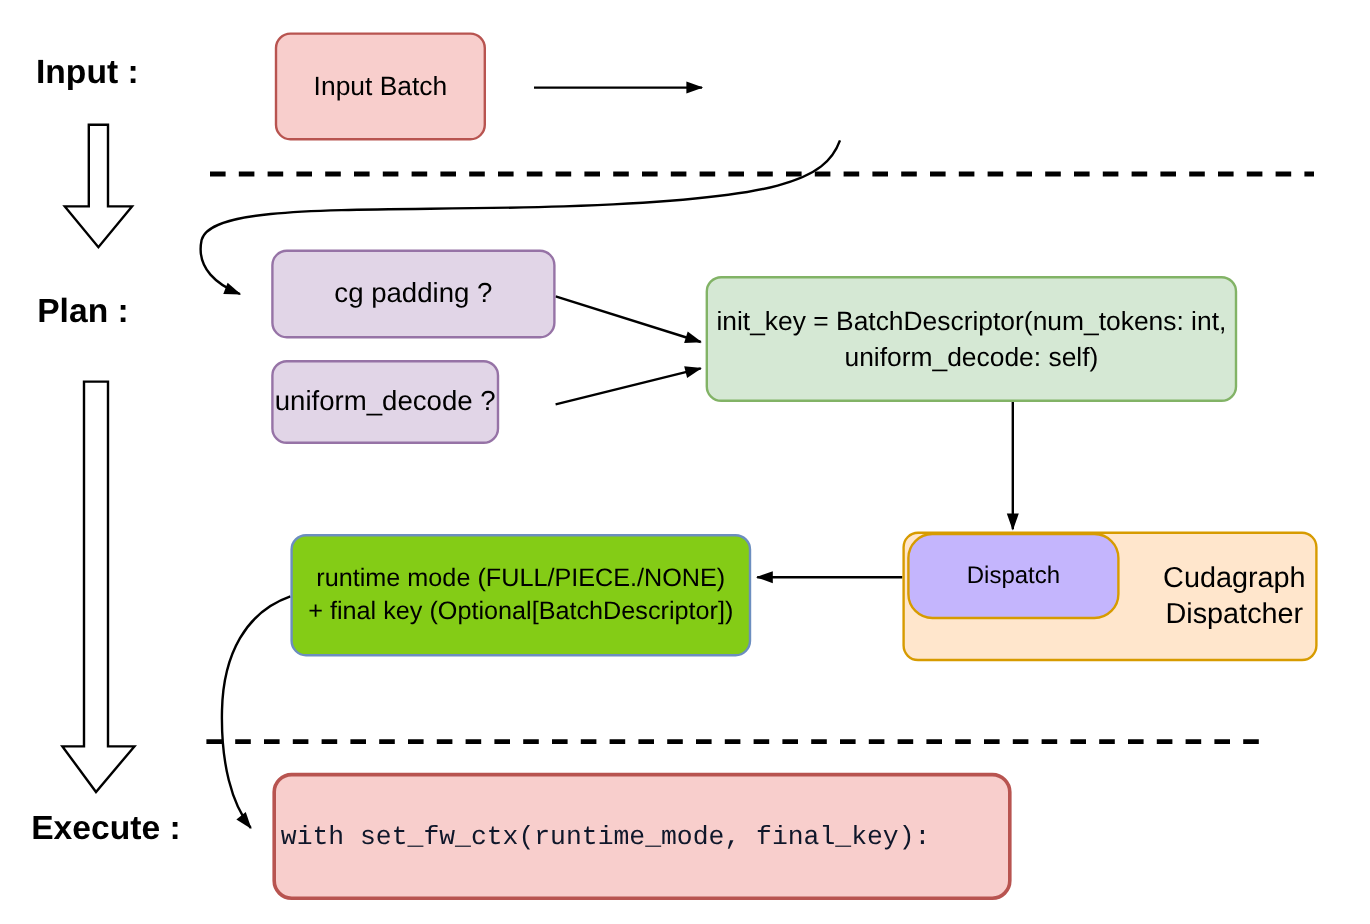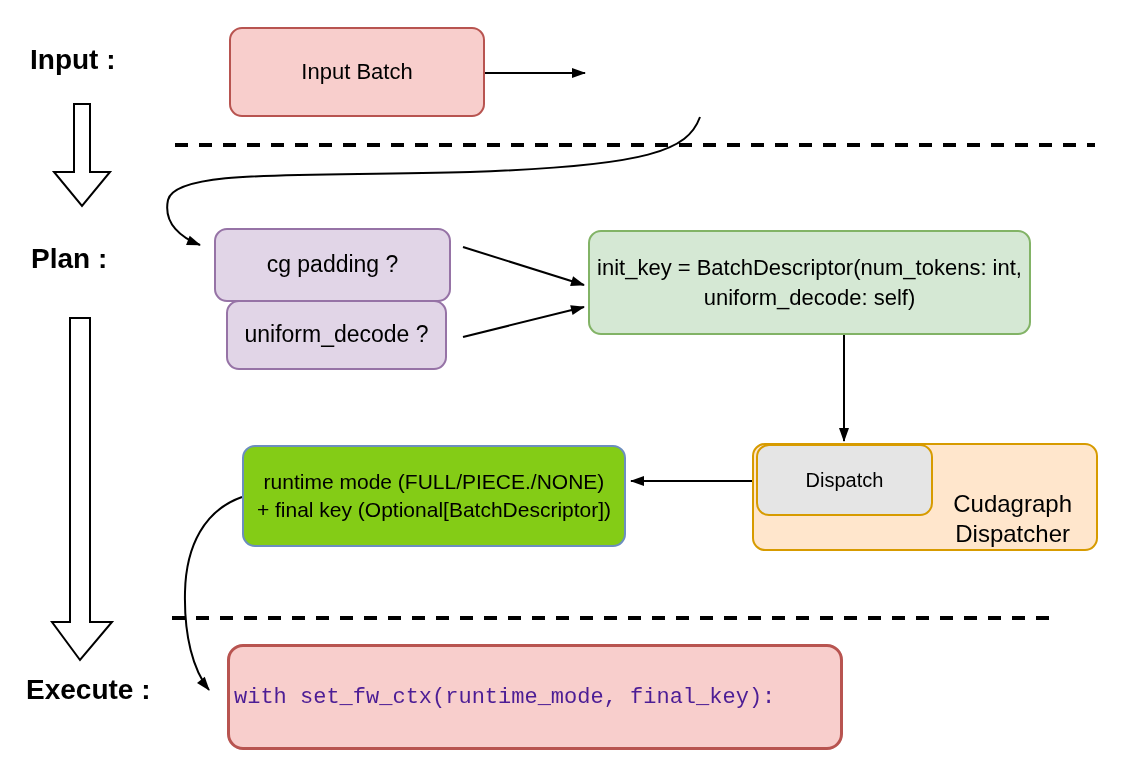--- a/index.html
+++ b/index.html
@@ -33,35 +33,35 @@
     z-index:2;
     white-space:nowrap;
   }
   
   .n-red    {background:#f8cecc;border-color:#b85450;}
   .n-yellow {background:#fff2cc;border-color:#d6b656;}
   .n-purple {background:#e1d5e7;border-color:#9673a6;}
   .n-green  {background:#d5e8d4;border-color:#82b366;}
   .n-blue   {background:#84cc16;border-color:#6c8ebf;}
   .n-orange-light{background:#ffe6cc;border-color:#d79b00;}
-  .n-orange-dark {background:#e5e5e5;border-color:#d79b00;}
+  .n-orange-dark {background:#c4b5fd;border-color:#d79b00;border-radius:21px;}
 
-  #node-input-batch {left:229px;top:27px;width:256px;height:90px;font-size:22px;}
+  #node-input-batch {left:229px;top:27px;width:176px;height:90px;font-size:22px;}
   #node-preprocess  {left:589px;top:27px;width:221px;height:90px;font-size:22px;}
-  #node-cg-padding  {left:214px;top:208px;width:237px;height:74px;font-size:23px;margin-top:20px;}
-  #node-uniform-decode{left:226px;top:300px;width:221px;height:70px;font-size:23px;}
+  #node-cg-padding  {left:226px;top:208px;width:237px;height:74px;font-size:23px;}
+  #node-uniform-decode{left:226px;top:300px;width:190px;height:70px;font-size:23px;}
   #node-init-key    {left:588px;top:230px;width:443px;height:105px;font-size:22px;line-height:30px;}
   #node-cudagraph   {left:752px;top:443px;width:346px;height:108px;font-size:24px;line-height:30px;
-                     flex-direction:row;justify-content:flex-end;padding-right:24px;align-items:flex-end;}
+                     flex-direction:row;justify-content:flex-end;padding-right:8px;}
   #node-dispatch    {left:756px;top:444px;width:177px;height:72px;font-size:20px;z-index:3;}
   #node-runtime     {left:242px;top:445px;width:384px;height:102px;font-size:21px;line-height:28px;}
   #node-exec-code   {left:227px;top:644px;width:616px;height:106px;
                      border-width:3px;border-radius:16px;
                      font-family:"Liberation Mono", monospace;font-size:22px;line-height:27px;
-                     align-items:flex-start;padding-left:4px;text-align:left;color:#4c1d95;}
+                     align-items:flex-start;padding-left:4px;text-align:left;color:#0f172a;}
   .code-line{display:block;white-space:pre;}
   .two-line span{display:block;}
   #label-input  {left:30px;top:44px;}
   #label-plan   {left:31px;top:243px;}
   #label-execute{left:26px;top:674px;}
 </style>
 </head>
 <body>
 
 <div id="canvas">

